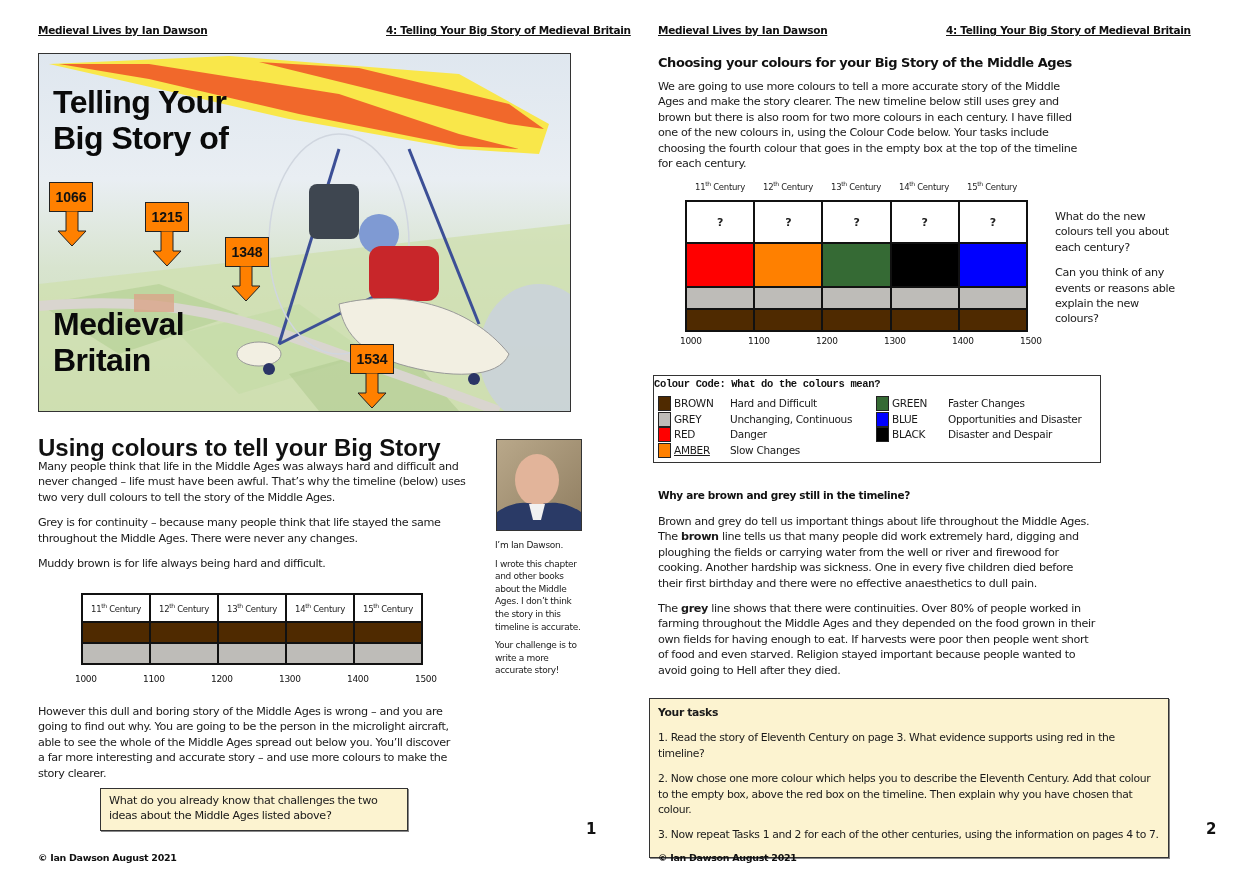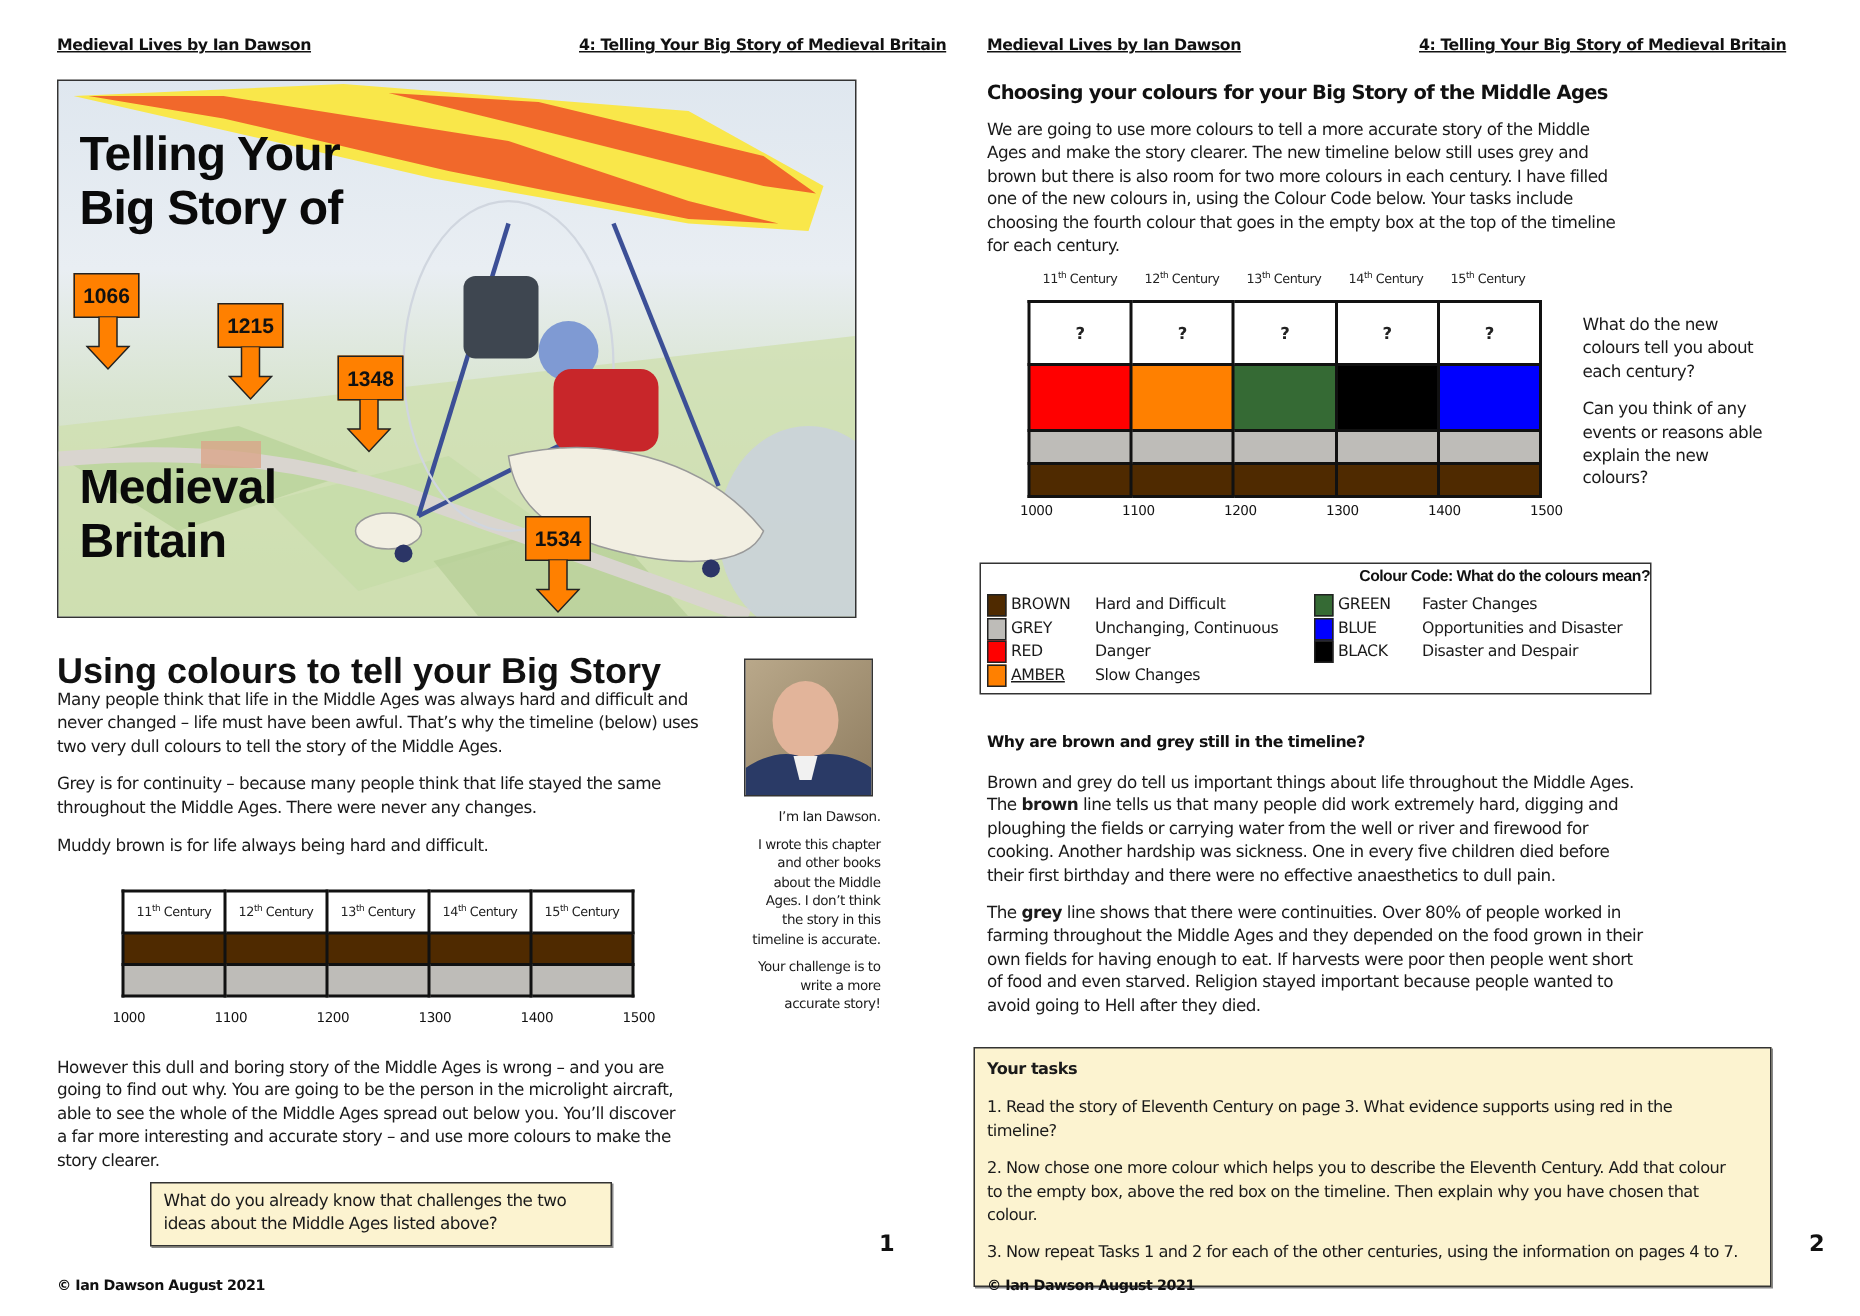--- a/index.html
+++ b/index.html
@@ -4,21 +4,21 @@
 <style>
   html, body { margin:0; padding:0; }
   body { width:1240px; height:877px; background:#ffffff; position:relative; overflow:hidden;
          font-family:"Liberation Sans", sans-serif; color:#111; }
   .abs { position:absolute; }
   .hdr { font-size:10.5px; font-weight:bold; font-family:"DejaVu Sans", sans-serif; letter-spacing:-0.3px;text-decoration:underline; }
   .ftr { font-size:9.5px; font-weight:bold; font-family:"DejaVu Sans", sans-serif; letter-spacing:-0.3px; }
   .pagenum { font-size:15px; font-weight:bold; font-family:"DejaVu Sans", sans-serif; }
   .body-text { font-family:"DejaVu Sans", sans-serif; font-size:11.2px; line-height:15.4px; letter-spacing:-0.35px; color:#1a1a1a; }
   .body-text p { margin:0 0 10px 0; }
-  .side-text { font-family:"DejaVu Sans", sans-serif; font-size:9px; line-height:12.6px; letter-spacing:-0.3px; color:#1a1a1a;text-align:right; }
+  .side-text { font-family:"DejaVu Sans", sans-serif; font-size:9px; line-height:12.6px; letter-spacing:-0.3px; color:#1a1a1a; }
   .side-text p { margin:0 0 6px 0; }
 
   
   #cover { left:38px; top:53px; width:531px; height:357px; border:1.5px solid #333; overflow:hidden;
            background:linear-gradient(180deg,#dfe7ef 0%,#e9eef3 35%,#d8e4cf 60%,#c9dbb3 100%); }
   .cover-title { font-family:"Liberation Sans", sans-serif; font-weight:bold; font-size:32px; line-height:36px; color:#0a0a0a; letter-spacing:-0.5px; }
   .date-flag { position:absolute; width:42px; height:28px; background:#ff8000; border:1px solid #222;
                font-family:"Liberation Sans", sans-serif; font-weight:bold; font-size:14px; text-align:center; line-height:28px; color:#111; }
 
   
@@ -215,21 +215,21 @@
   <div class="axis-lbl" style="left:884px; top:336px;">1300</div>
   <div class="axis-lbl" style="left:952px; top:336px;">1400</div>
   <div class="axis-lbl" style="left:1020px; top:336px;">1500</div>
 
   <div class="abs body-text" style="left:1055px; top:209px; width:120px;">
     <p>What do the new colours tell you about each century?</p>
     <p>Can you think of any events or reasons able explain the new colours?</p>
   </div>
 
   <div class="abs" style="left:653px; top:375px; width:446px; height:86px; border:1.5px solid #333;">
-    <div class="abs" style="left:0; top:2px; width:446px; text-align:right; font-family:Liberation Sans, sans-serif; font-size:10.5px; font-weight:bold; letter-spacing:-0.35px;">Colour Code: What do the colours mean?</div>
+    <div class="abs" style="left:0; top:2px; width:446px; text-align:left; font-family:Liberation Mono, monospace; font-size:10.5px; font-weight:bold; letter-spacing:-0.35px;">Colour Code: What do the colours mean?</div>
     <div id="legend-rows">
         <div>
           <div class="swatch" style="left: 4px; top: 20px; background: rgb(79, 42, 0);"></div>
           <div class="legend-row" style="left: 20px; top: 20px;">BROWN</div>
           <div class="legend-row" style="left: 76px; top: 20px;">Hard and Difficult</div>
         </div>
         <div>
           <div class="swatch" style="left: 4px; top: 35.5px; background: rgb(190, 188, 184);"></div>
           <div class="legend-row" style="left: 20px; top: 35.5px;">GREY</div>
           <div class="legend-row" style="left: 76px; top: 35.5px;">Unchanging, Continuous</div>
@@ -262,21 +262,21 @@
       </div>
   </div>
 
   <div class="abs" style="left:658px; top:489px; font-family:'DejaVu Sans',sans-serif; font-size:10.5px; font-weight:bold; letter-spacing:-0.35px;">Why are brown and grey still in the timeline?</div>
 
   <div class="abs body-text" style="left:658px; top:514px; width:440px;">
     <p><span>Brown and grey do tell us important things about life throughout the Middle Ages. The </span><b>brown</b><span> line tells us that many people did work extremely hard, digging and ploughing the fields or carrying water from the well or river and firewood for cooking. Another hardship was sickness. One in every five children died before their first birthday and there were no effective anaesthetics to dull pain.</span></p>
     <p><span>The </span><b>grey</b><span> line shows that there were continuities. Over 80% of people worked in farming throughout the Middle Ages and they depended on the food grown in their own fields for having enough to eat. If harvests were poor then people went short of food and even starved. Religion stayed important because people wanted to avoid going to Hell after they died.</span></p>
   </div>
 
-  <div class="abs qbox body-text" style="left:649px; top:698px; width:502px; padding:6px 20px 4px 8px; font-size:10.8px;">
+  <div class="abs qbox body-text" style="left:649px; top:698px; width:502px; padding:6px 8px 4px 8px; font-size:10.8px;">
     <p style="font-weight:bold; margin-bottom:10px;">Your tasks</p>
     <p>1. Read the story of Eleventh Century on page 3. What evidence supports using red in the timeline?</p>
     <p>2. Now chose one more colour which helps you to describe the Eleventh Century. Add that colour to the empty box, above the red box on the timeline. Then explain why you have chosen that colour.</p>
     <p>3. Now repeat Tasks 1 and 2 for each of the other centuries, using the information on pages 4 to 7.</p>
   </div>
 
   <div class="abs pagenum" style="left:1206px; top:820px;">2</div>
   <div class="abs ftr" style="left:658px; top:852px;">© Ian Dawson August 2021</div>
 </div>
 

